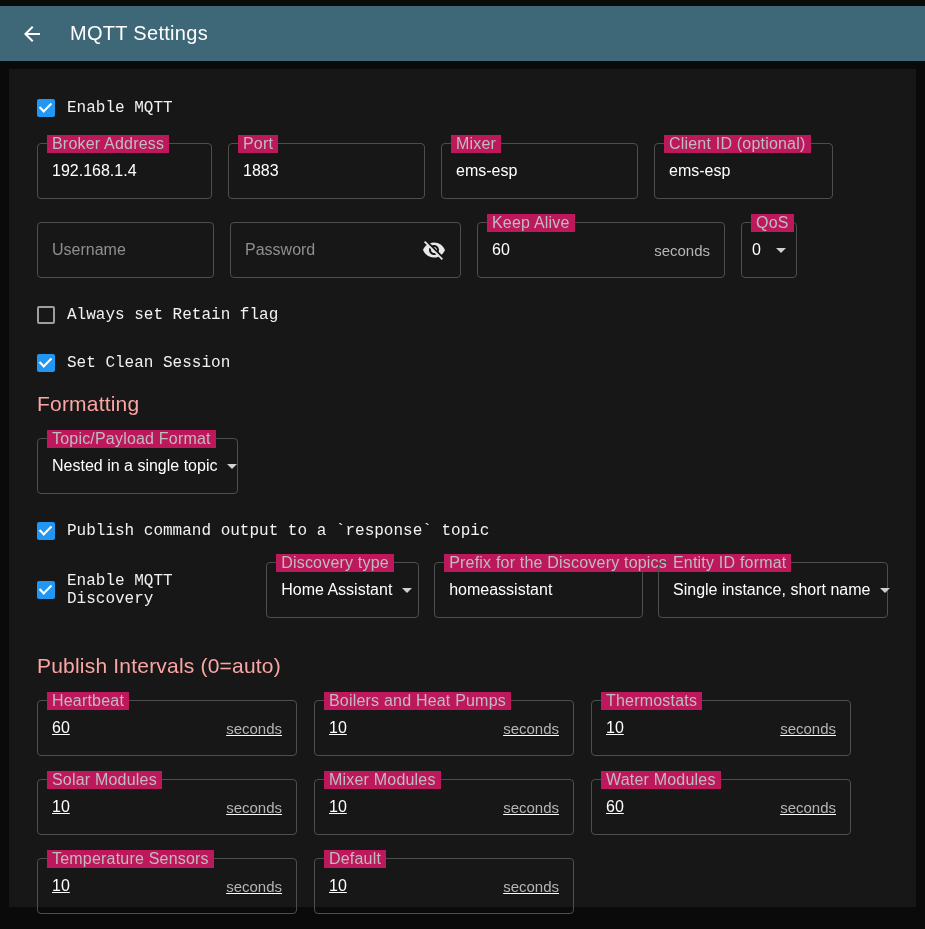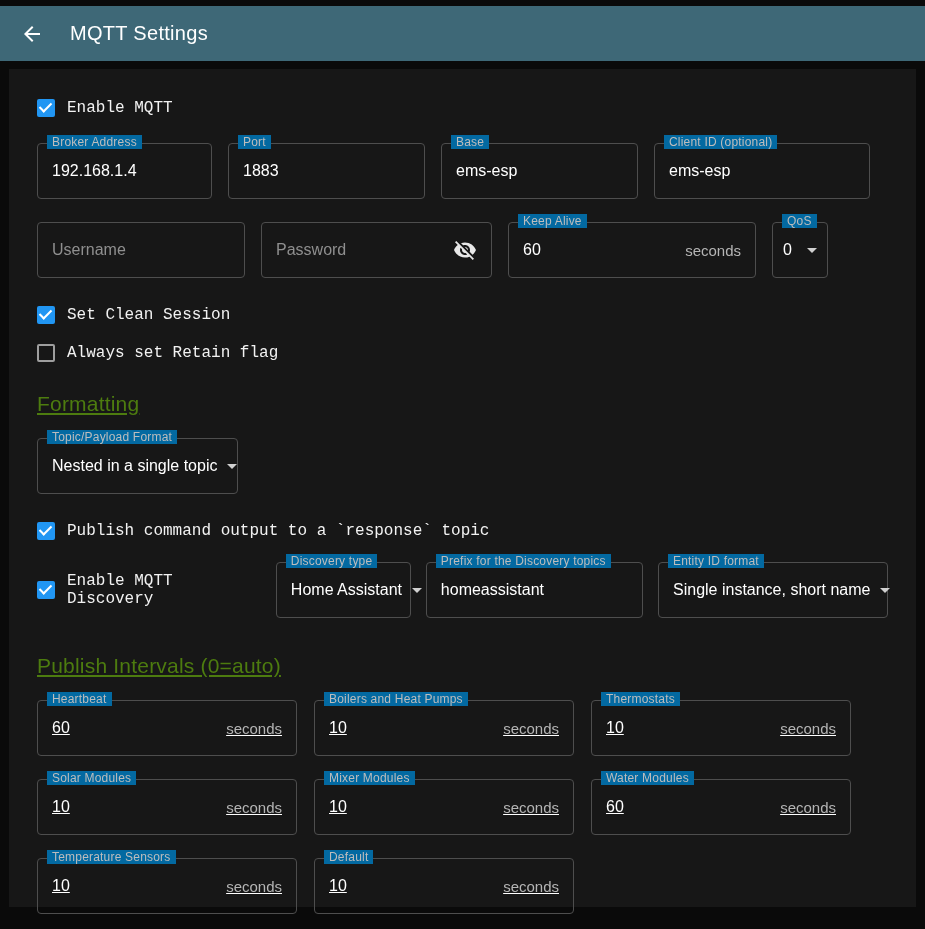--- a/index.html
+++ b/index.html
@@ -51,41 +51,41 @@
     display: flex;
     align-items: center;
     padding: 0 14px;
     background: transparent;
     cursor: text;
   }
   .field.select { cursor: pointer; }
   .flabel {
     position: absolute; top: -9px; left: 9px;
     padding: 0 5px;
-    background: #0369a1;
-    font-size: 12px;
+    background: #be185d;
+    font-size: 16px;
     color: #bdbdbd;
     letter-spacing: 0.2px;
     white-space: nowrap;
   }
   .fvalue { font-size: 16px; color: #ffffff; white-space: nowrap; }
   .fplaceholder { font-size: 16px; color: #8f8f8f; white-space: nowrap; }
   .adorn { margin-left: auto; font-size: 15px; color: #b5b5b5; padding-left: 10px; }
   .arrow {
     margin-left: auto;
     width: 0; height: 0;
     border-left: 5px solid transparent;
     border-right: 5px solid transparent;
     border-top: 5px solid #d0d0d0;
     flex: none;
   }
   .arrow.tight { margin-left: 10px; }
   .eye { margin-left: auto; width: 24px; height: 24px; cursor: pointer; flex: none; }
 
-  .heading { color: #4d7c0f; font-size: 21px; font-weight: 400; letter-spacing: 0.2px; text-decoration: underline; }
+  .heading { color: #fca5a5; font-size: 21px; font-weight: 400; letter-spacing: 0.2px; }
 
   
   .mb26 { margin-bottom: 26px; }
   .mb23 { margin-bottom: 23px; }
   .mb28 { margin-bottom: 28px; }
   .mb20 { margin-bottom: 20px; }
   .mb30 { margin-bottom: 30px; }
   .mb22 { margin-bottom: 22px; }
   .mb36 { margin-bottom: 36px; }
 
@@ -122,31 +122,31 @@
   <div class="row mb23">
     <div class="field" style="width:175px">
       <span class="flabel">Broker Address</span>
       <span class="fvalue">192.168.1.4</span>
     </div>
     <div class="field" style="width:197px">
       <span class="flabel">Port</span>
       <span class="fvalue">1883</span>
     </div>
     <div class="field" style="width:197px">
-      <span class="flabel">Base</span>
+      <span class="flabel">Mixer</span>
       <span class="fvalue">ems-esp</span>
     </div>
-    <div class="field" style="width:216px">
+    <div class="field" style="width:179px">
       <span class="flabel">Client ID (optional)</span>
       <span class="fvalue">ems-esp</span>
     </div>
   </div>
 
   <div class="row mb28">
-    <div class="field" style="width:208px">
+    <div class="field" style="width:177px">
       <span class="fplaceholder">Username</span>
     </div>
     <div class="field" style="width:231px">
       <span class="fplaceholder">Password</span>
       <span class="eye">
         <svg width="24" height="24" viewBox="0 0 24 24">
           <path d="M12 7c2.76 0 5 2.24 5 5 0 .65-.13 1.26-.36 1.83l2.92 2.92c1.51-1.26 2.7-2.89 3.43-4.75-1.73-4.39-6-7.5-11-7.5-1.4 0-2.74.25-3.98.7l2.16 2.16C10.74 7.13 11.35 7 12 7zM2 4.27l2.28 2.28.46.46C3.08 8.3 1.78 10.02 1 12c1.73 4.39 6 7.5 11 7.5 1.55 0 3.03-.3 4.38-.84l.42.42L19.73 22 21 20.73 3.27 3 2 4.27zM7.53 9.8l1.55 1.55c-.05.21-.08.43-.08.65 0 1.66 1.34 3 3 3 .22 0 .44-.03.65-.08l1.55 1.55c-.67.33-1.41.53-2.2.53-2.76 0-5-2.24-5-5 0-.79.2-1.53.53-2.2zm4.31-.78l3.15 3.15.02-.16c0-1.66-1.34-3-3-3l-.17.01z" fill="#e8e8e8"></path>
         </svg>
       </span>
     </div>
@@ -155,28 +155,28 @@
       <span class="fvalue">60</span>
       <span class="adorn">seconds</span>
     </div>
     <div class="field select" style="width:56px;padding:0 10px">
       <span class="flabel">QoS</span>
       <span class="fvalue">0</span>
       <span class="arrow"></span>
     </div>
   </div>
 
+  <div class="cb-row mb30">
+    <span class="cb unchecked"></span>
+    <span class="cb-label">Always set Retain flag</span>
+  </div>
+
   <div class="cb-row mb20">
     <span class="cb checked"></span>
     <span class="cb-label">Set Clean Session</span>
-  </div>
-
-  <div class="cb-row mb30">
-    <span class="cb unchecked"></span>
-    <span class="cb-label">Always set Retain flag</span>
   </div>
 
   <div class="heading mb22">Formatting</div>
 
   <div class="row mb28">
     <div class="field select" style="width:201px">
       <span class="flabel">Topic/Payload Format</span>
       <span class="fvalue">Nested in a single topic</span>
       <span class="arrow tight"></span>
     </div>
@@ -185,21 +185,21 @@
   <div class="cb-row mb22">
     <span class="cb checked"></span>
     <span class="cb-label">Publish command output to a `response` topic</span>
   </div>
 
   <div class="discovery-row mb36">
     <div class="cb-row">
       <span class="cb checked"></span>
       <span class="cb-label">Enable MQTT Discovery</span>
     </div>
-    <div class="field select" style="width:135px">
+    <div class="field select" style="width:153px">
       <span class="flabel">Discovery type</span>
       <span class="fvalue">Home Assistant</span>
       <span class="arrow tight"></span>
     </div>
     <div class="field" style="width:229px">
       <span class="flabel">Prefix for the Discovery topics</span>
       <span class="fvalue">homeassistant</span>
     </div>
     <div class="field select" style="width:230px">
       <span class="flabel">Entity ID format</span>

